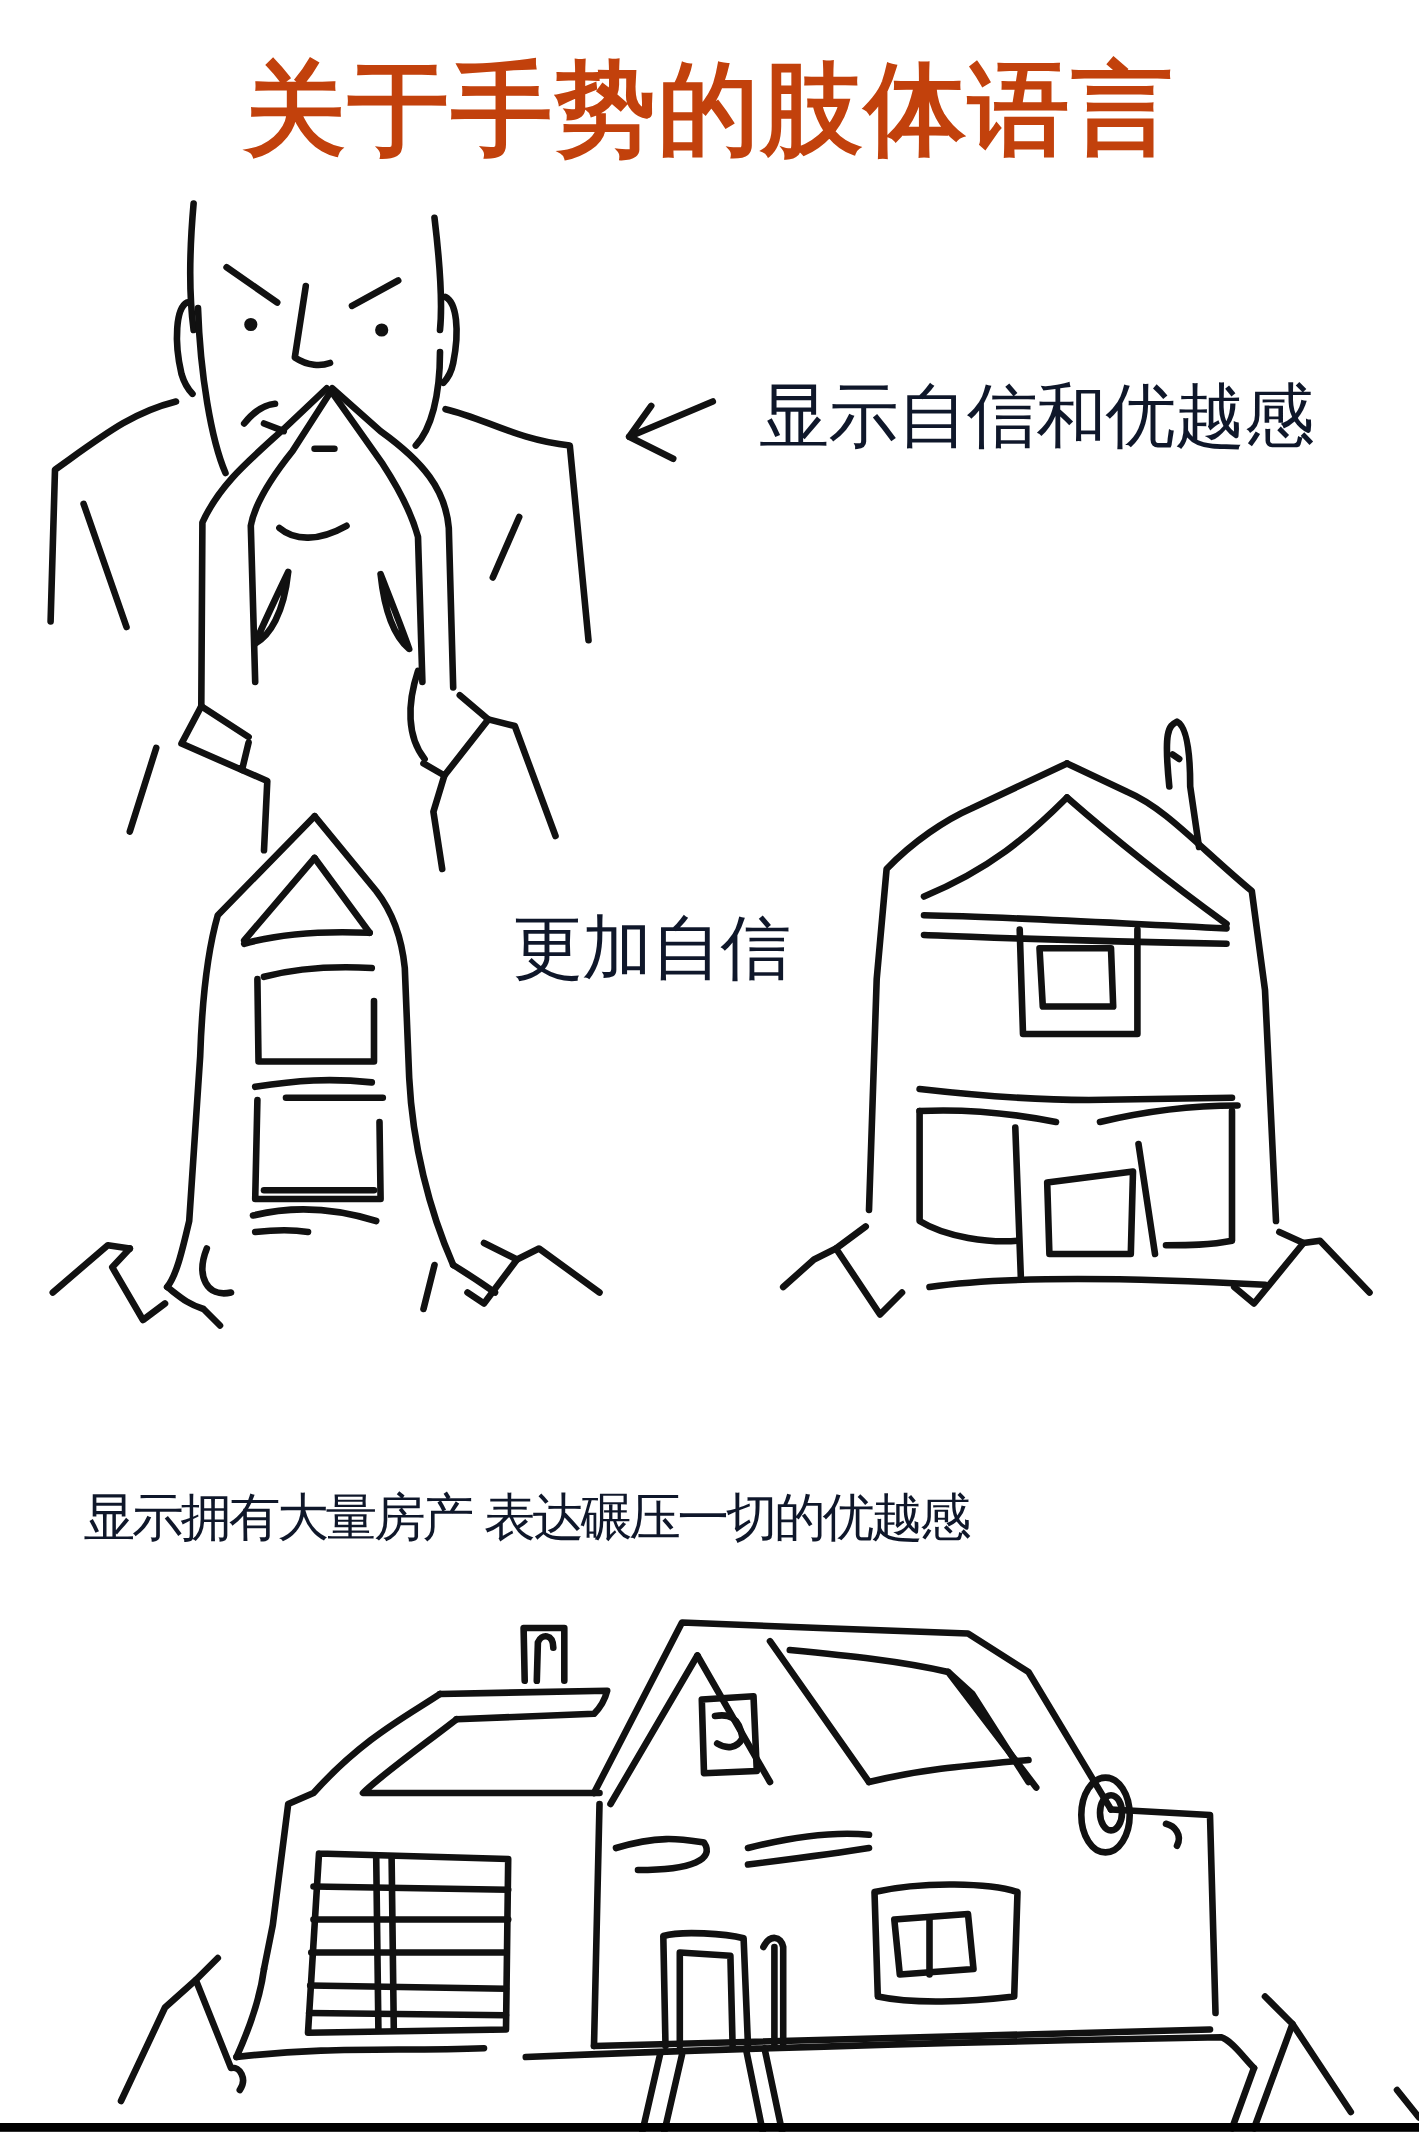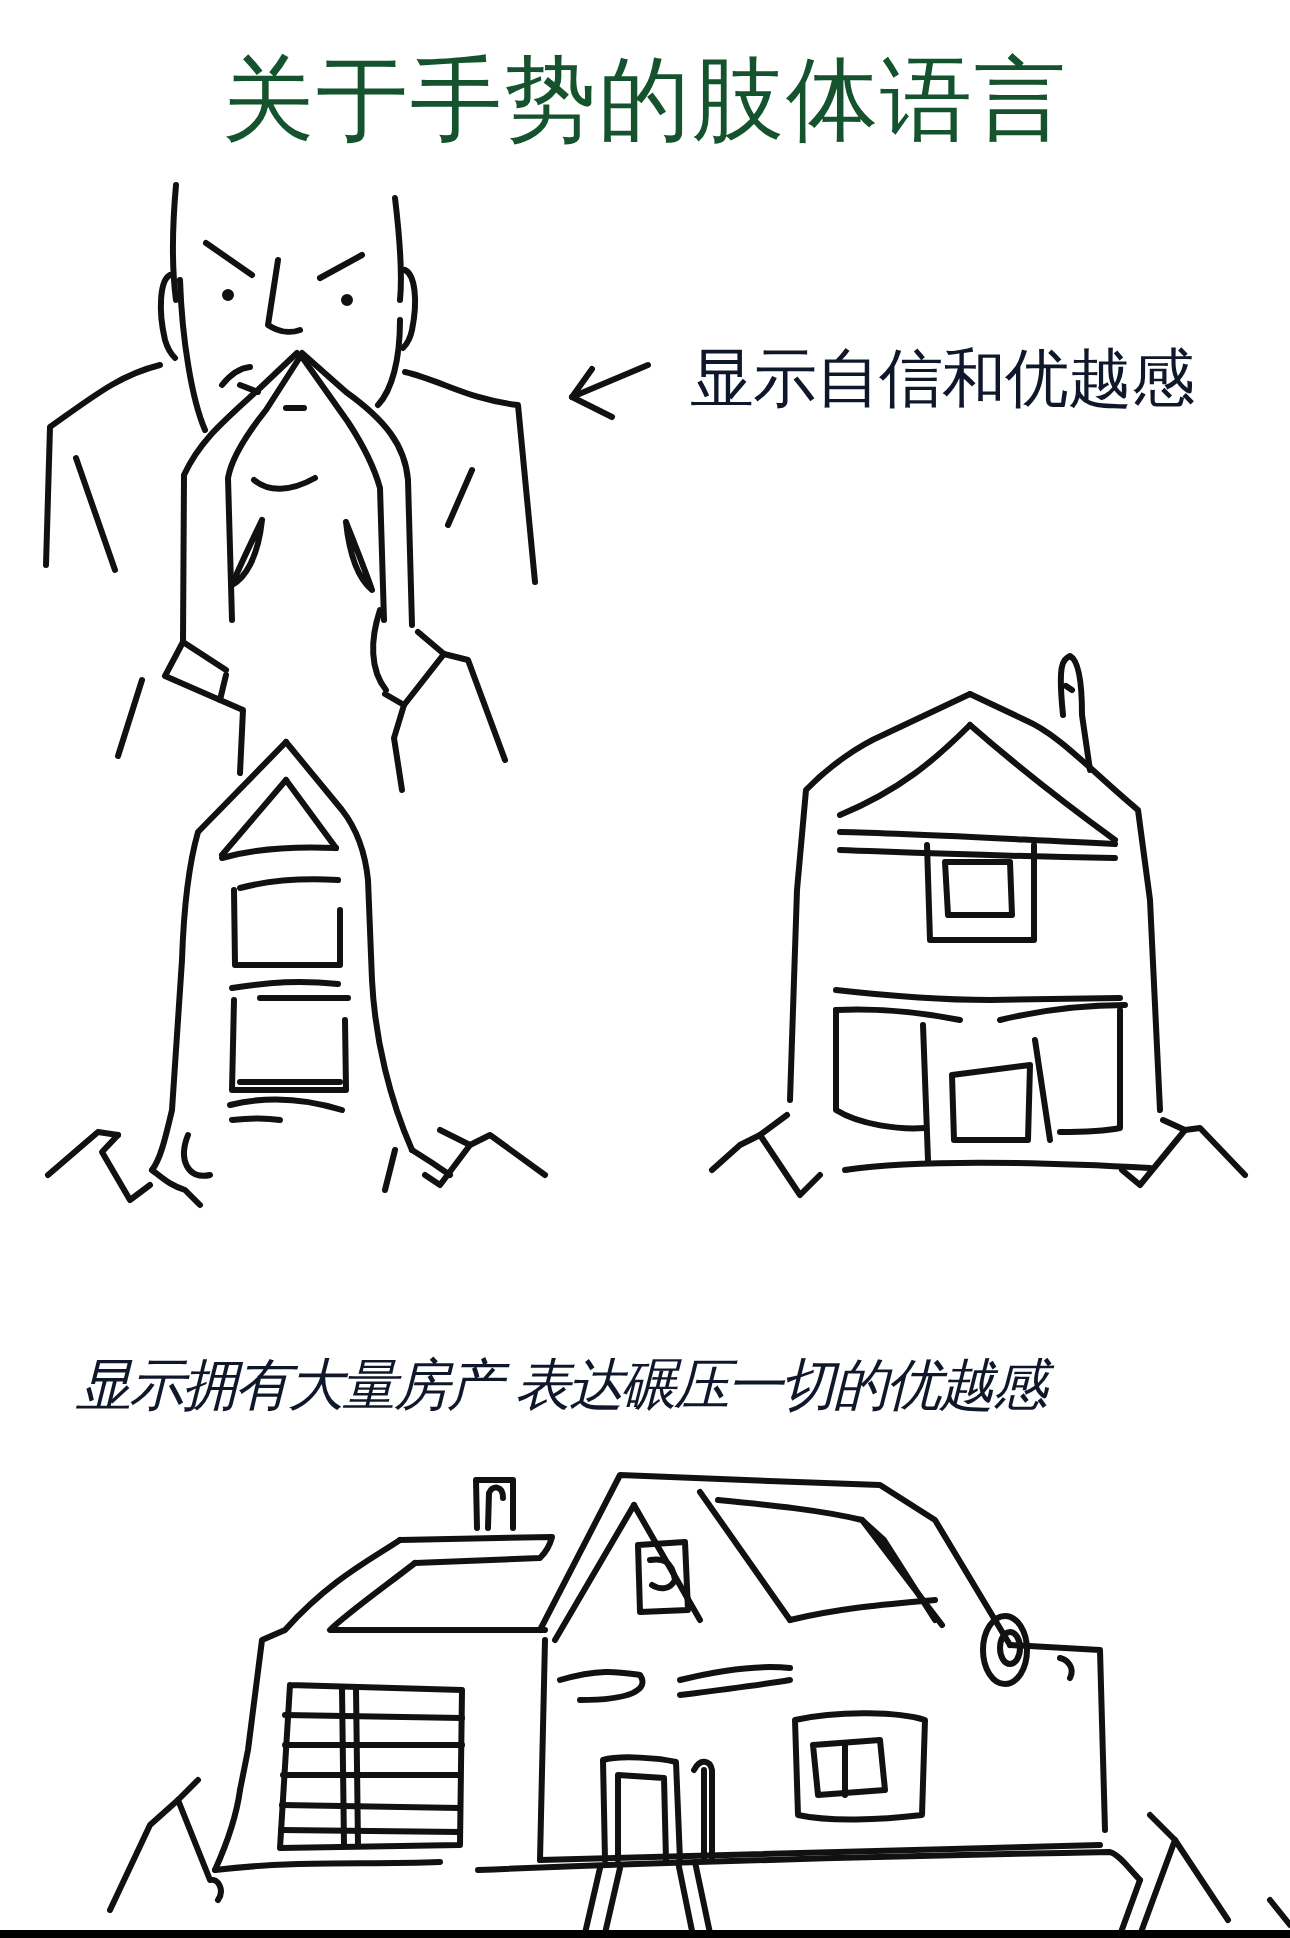--- a/index.html
+++ b/index.html
@@ -1,38 +1,39 @@
 <!DOCTYPE html>
 <html><head>
 <meta charset="utf-8">
 <style>
   html, body { margin: 0; padding: 0; background: #ffffff; }
   body { width: 1290px; height: 1938px; position: relative; overflow: hidden;
          font-family: "DejaVu Sans", "Liberation Sans", sans-serif; color: #111; }
   .title { position: absolute; left: 0; top: 38px; width: 1290px; text-align: center;
-           font-size: 92px; font-weight: 400; letter-spacing: 2px; color: #14532d;
+           font-size: 92px; font-weight: 700; letter-spacing: 2px; color: #c2410c;
            font-family: "DejaVu Sans", sans-serif; }
   .caption { position: absolute; font-family: "DejaVu Sans", "Liberation Sans", sans-serif;
              color: #0f172a; font-weight: 400; white-space: nowrap; }
   .cap1 { left: 690px; top: 335px; font-size: 64px; letter-spacing: -1px; }
   .cap2 { left: 466px; top: 822px; font-size: 64px; line-height: 82px; letter-spacing: -1px; }
-  .cap3 { left: 76px; top: 1348px; font-size: 56px; letter-spacing: -3px; font-style: italic; }
+  .cap3 { left: 76px; top: 1348px; font-size: 47px; letter-spacing: -3px; }
   svg.art { position: absolute; left: 0; top: 0; width: 1290px; height: 1938px; }
   svg.art path, svg.art line, svg.art polyline, svg.art ellipse, svg.art rect, svg.art circle {
     fill: none; stroke: #111; stroke-width: 6; stroke-linecap: round; stroke-linejoin: round; }
   .bottom-bar { position: absolute; left: 0; top: 1930px; width: 1290px; height: 8px; background: #000; }
 </style>
 </head>
 <body>
 
 <div class="title">关于手势的肢体语言</div>
 
 <div class="caption cap1">显示自信和优越感</div>
 
 <div class="caption cap2">
+  <div>更加自信</div>
 </div>
 
 <div class="caption cap3">显示拥有大量房产 表达碾压一切的优越感</div>
 
 <svg class="art" viewBox="0 0 1290 1938">
 
   <g>
 
     <path d="M176 185 C172 230 172 270 176 300"></path>
     <path d="M180 280 C182 340 192 400 205 430"></path>

